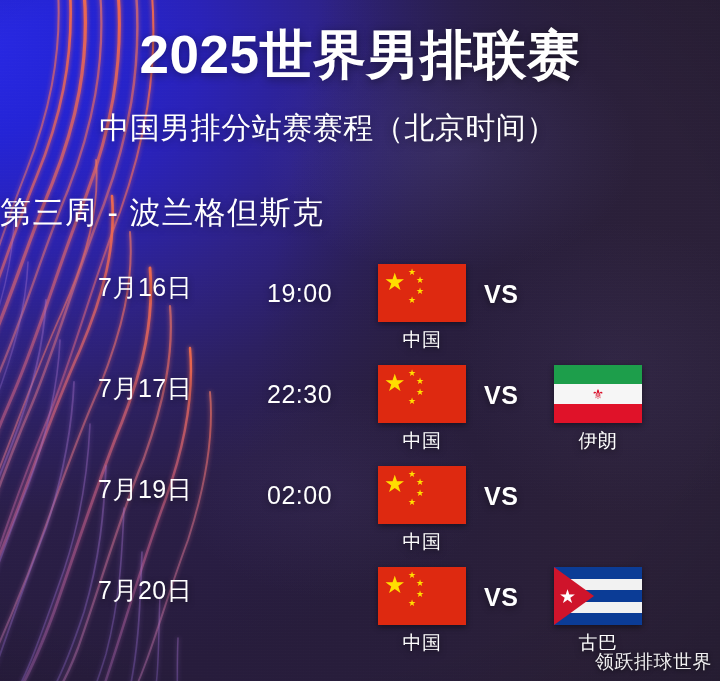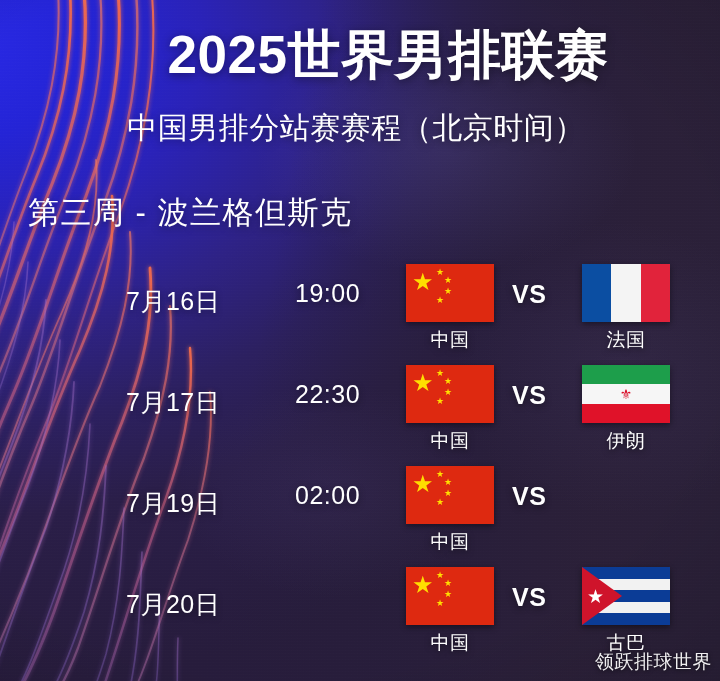--- a/index.html
+++ b/index.html
@@ -52,21 +52,20 @@
     background-image:
       repeating-linear-gradient(0deg, rgba(255,255,255,0.035) 0 1px, rgba(0,0,0,0) 1px 3px),
       repeating-linear-gradient(90deg, rgba(255,255,255,0.025) 0 1px, rgba(0,0,0,0) 1px 3px);
   }
 
   
   .content {
     position: absolute;
     inset: 0;
     z-index: 5;
-    margin-left: 28px;
   }
 
   .title {
     position: absolute;
     top: 26px;
     left: 0;
     width: 720px;
     text-align: center;
     font-size: 53px;
     font-weight: 700;
@@ -107,21 +106,21 @@
   }
   .match-row {
     position: relative;
     height: 101px;
     display: flex;
     align-items: flex-start;
   }
   .m-date {
     position: absolute;
     left: 98px;
-    top: 27px;
+    top: 13px;
     width: 140px;
     font-size: 25px;
     letter-spacing: 0.5px;
     text-shadow: 0 2px 7px rgba(0,0,0,0.45);
     white-space: nowrap;
   }
   .m-time {
     position: absolute;
     left: 267px;
     top: 21px;
@@ -336,28 +335,20 @@
           <div class="flag flag-cn">
             <span class="star s-big">★</span>
             <span class="star s1">★</span>
             <span class="star s2">★</span>
             <span class="star s3">★</span>
             <span class="star s4">★</span>
           </div>
           <div class="team-name">中国</div>
         </div>
         <div class="m-vs">VS</div>
-        <div class="team away">
-          <div class="flag flag-fr">
-            <i class="b1"></i>
-            <i class="b2"></i>
-            <i class="b3"></i>
-          </div>
-          <div class="team-name">法国</div>
-        </div>
       </div>
 
       <div class="match-row">
         <div class="m-date">7月17日</div>
         <div class="m-time">22:30</div>
         <div class="team home">
           <div class="flag flag-cn">
             <span class="star s-big">★</span>
             <span class="star s1">★</span>
             <span class="star s2">★</span>

